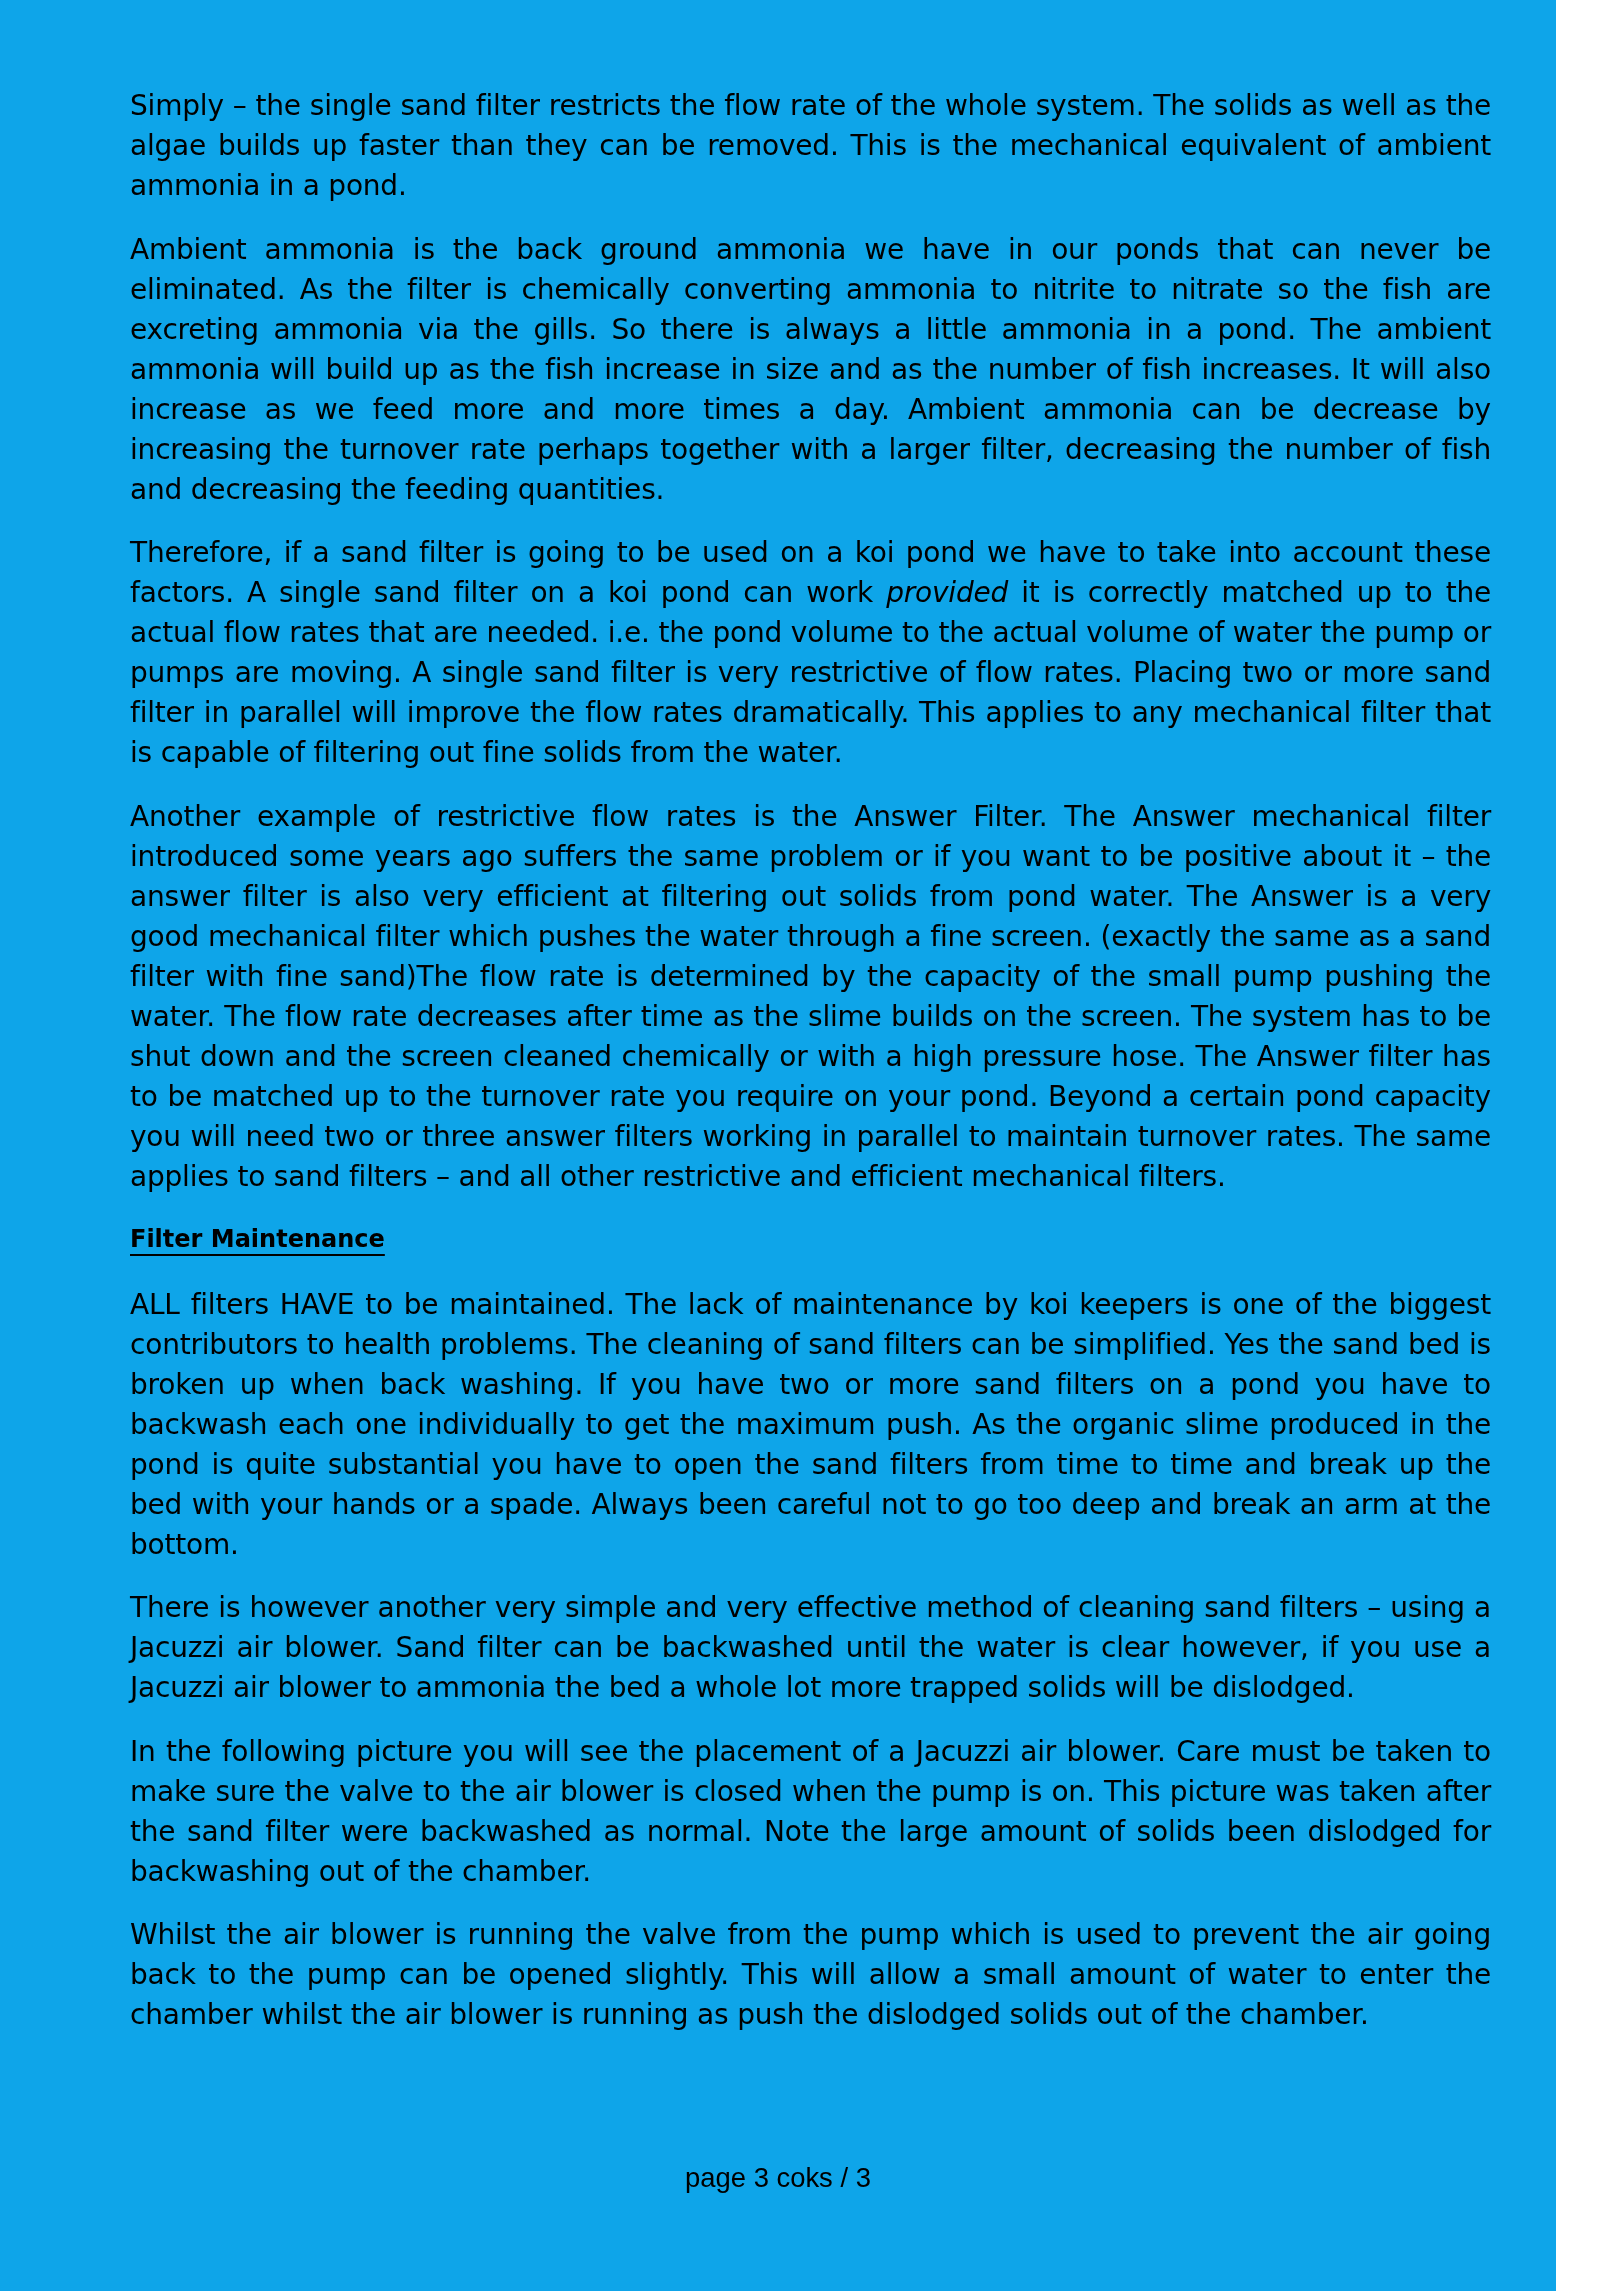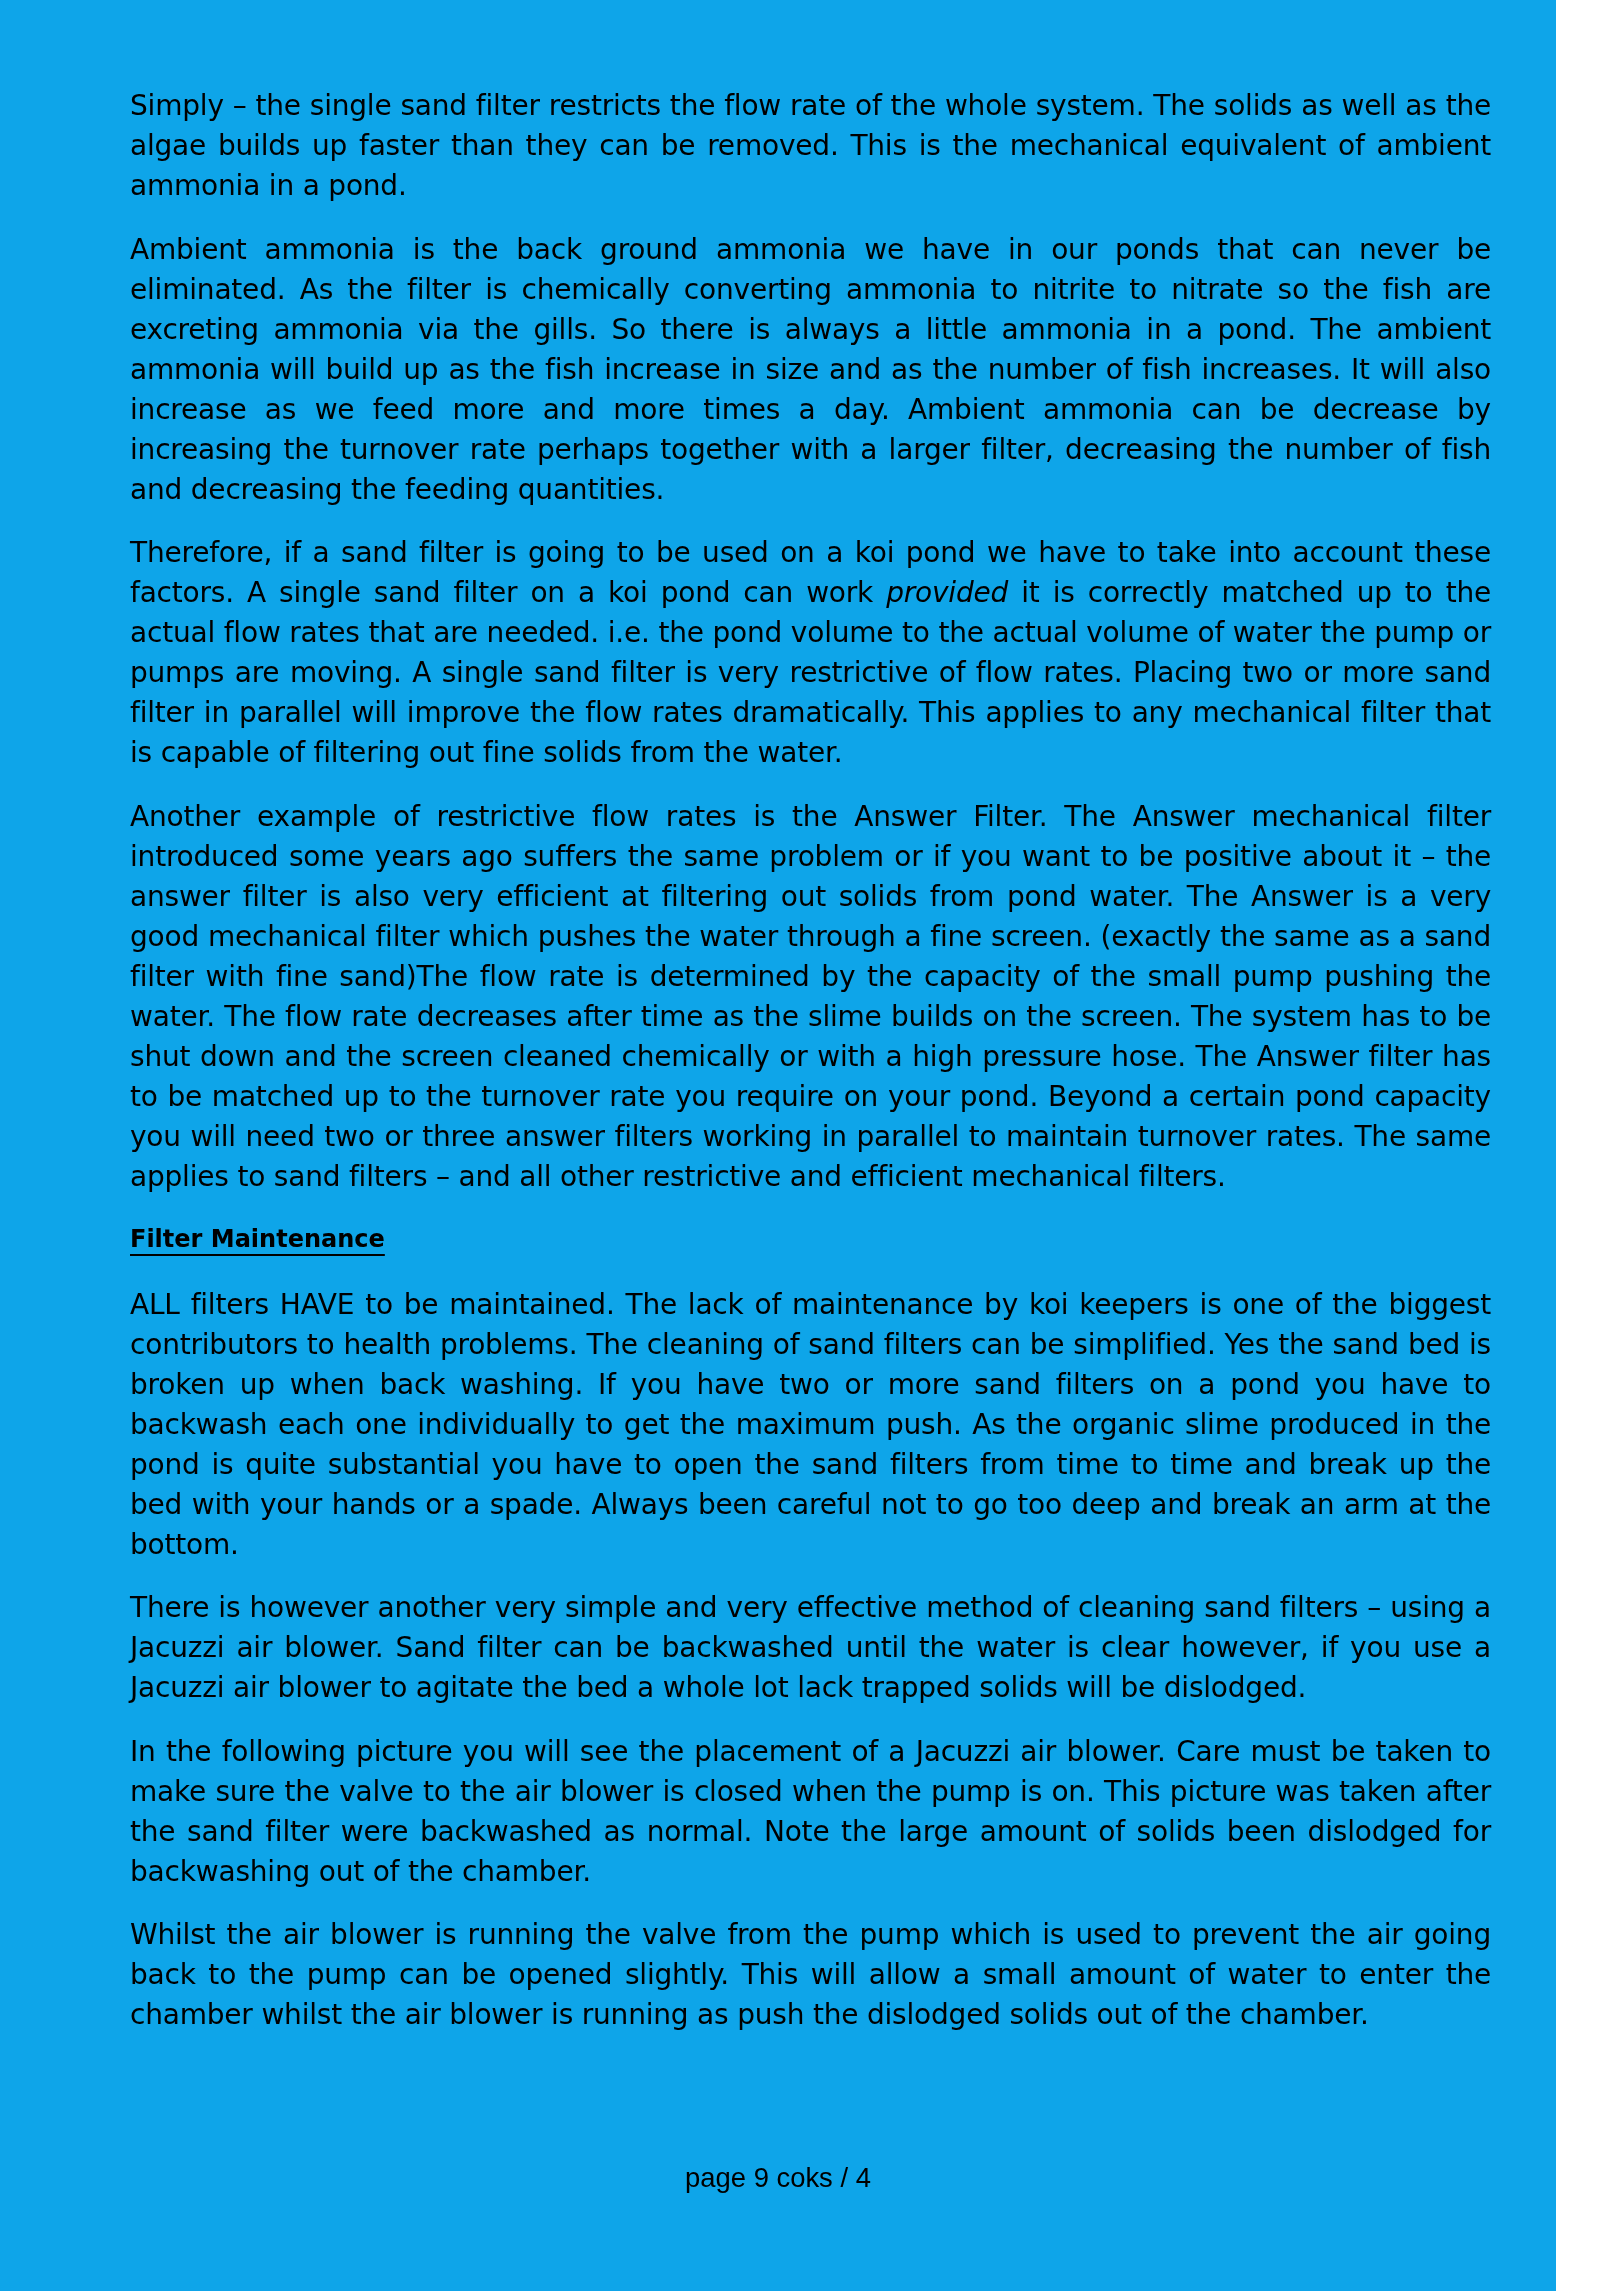--- a/index.html
+++ b/index.html
@@ -64,22 +64,22 @@
     <p>Ambient ammonia is the back ground ammonia we have in our ponds that can never be eliminated. As the filter is chemically converting ammonia to nitrite to nitrate so the fish are excreting ammonia via the gills. So there is always a little ammonia in a pond. The ambient ammonia will build up as the fish increase in size and as the number of fish increases. It will also increase as we feed more and more times a day. Ambient ammonia can be decrease by increasing the turnover rate perhaps together with a larger filter, decreasing the number of fish and decreasing the feeding quantities.</p>
 
     <p><span>Therefore, if a sand filter is going to be used on a koi pond we have to take into account these factors. A single sand filter on a koi pond can work </span><span class="em-bold-italic">provided</span><span> it is correctly matched up to the actual flow rates that are needed. i.e. the pond volume to the actual volume of water the pump or pumps are moving. A single sand filter is very restrictive of flow rates. Placing two or more sand filter in parallel will improve the flow rates dramatically. This applies to any mechanical filter that is capable of filtering out fine solids from the water.</span></p>
 
     <p>Another example of restrictive flow rates is the Answer Filter. The Answer mechanical filter introduced some years ago suffers the same problem or if you want to be positive about it – the answer filter is also very efficient at filtering out solids from pond water. The Answer is a very good mechanical filter which pushes the water through a fine screen. (exactly the same as a sand filter with fine sand)The flow rate is determined by the capacity of the small pump pushing the water. The flow rate decreases after time as the slime builds on the screen. The system has to be shut down and the screen cleaned chemically or with a high pressure hose. The Answer filter has to be matched up to the turnover rate you require on your pond. Beyond a certain pond capacity you will need two or three answer filters working in parallel to maintain turnover rates. The same applies to sand filters – and all other restrictive and efficient mechanical filters.</p>
 
     <h2>Filter Maintenance</h2>
 
     <p>ALL filters HAVE to be maintained. The lack of maintenance by koi keepers is one of the biggest contributors to health problems. The cleaning of sand filters can be simplified. Yes the sand bed is broken up when back washing. If you have two or more sand filters on a pond you have to backwash each one individually to get the maximum push. As the organic slime produced in the pond is quite substantial you have to open the sand filters from time to time and break up the bed with your hands or a spade. Always been careful not to go too deep and break an arm at the bottom.</p>
 
-    <p>There is however another very simple and very effective method of cleaning sand filters – using a Jacuzzi air blower. Sand filter can be backwashed until the water is clear however, if you use a Jacuzzi air blower to agitate the bed a whole lot lack trapped solids will be dislodged.</p>
+    <p>There is however another very simple and very effective method of cleaning sand filters – using a Jacuzzi air blower. Sand filter can be backwashed until the water is clear however, if you use a Jacuzzi air blower to ammonia the bed a whole lot more trapped solids will be dislodged.</p>
 
     <p>In the following picture you will see the placement of a Jacuzzi air blower. Care must be taken to make sure the valve to the air blower is closed when the pump is on. This picture was taken after the sand filter were backwashed as normal. Note the large amount of solids been dislodged for backwashing out of the chamber.</p>
 
     <p>Whilst the air blower is running the valve from the pump which is used to prevent the air going back to the pump can be opened slightly. This will allow a small amount of water to enter the chamber whilst the air blower is running as push the dislodged solids out of the chamber.</p>
   </div>
 
-  <div class="footer">page 9 coks / 4</div>
+  <div class="footer">page 3 coks / 3</div>
 </div>
 
 
 </body></html>

